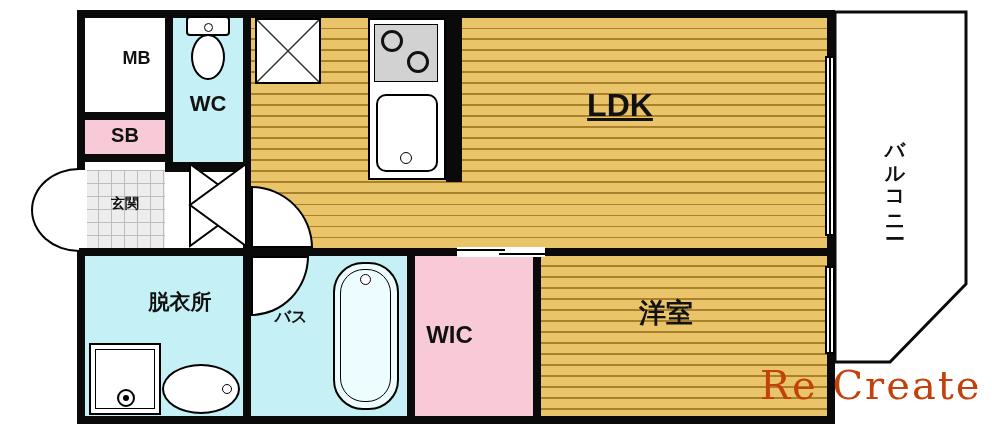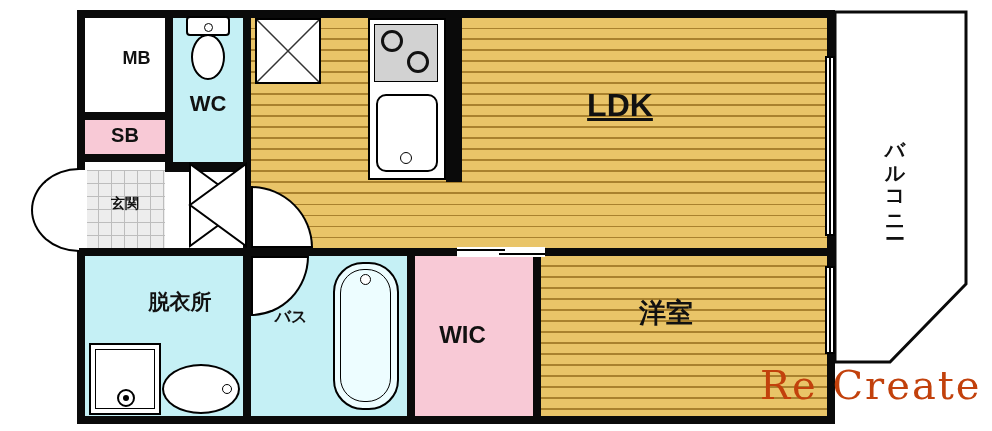--- a/index.html
+++ b/index.html
@@ -133,21 +133,21 @@
   <div class="label" style="left:85px;top:196px;width:80px;font-size:14px;">玄関</div>
 
   <div class="label" style="left:520px;top:88px;width:200px;font-size:32px;text-decoration:underline;">
     <div>LDK</div>
   </div>
 
   <div class="label vert" style="left:884px;top:128px;font-size:20px;">バルコニー</div>
 
   <div class="label" style="left:85px;top:290px;width:158px;font-size:21px;margin-left:16px;">脱衣所</div>
   <div class="label" style="left:255px;top:308px;width:72px;font-size:16px;">バス</div>
-  <div class="label" style="left:411px;top:322px;width:103px;font-size:24px;">WIC</div>
+  <div class="label" style="left:398px;top:322px;width:103px;font-size:24px;">WIC</div>
 
   <div class="label" style="left:541px;top:298px;width:250px;font-size:27px;">
     <div>洋室</div>
   </div>
 
   <div class="watermark">Re Create</div>
 
 </div>
 
 </body></html>

